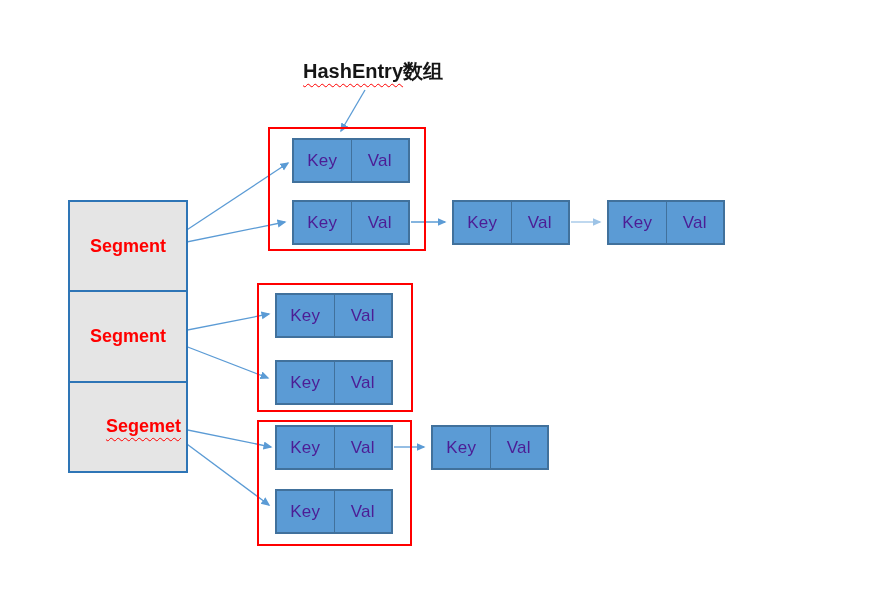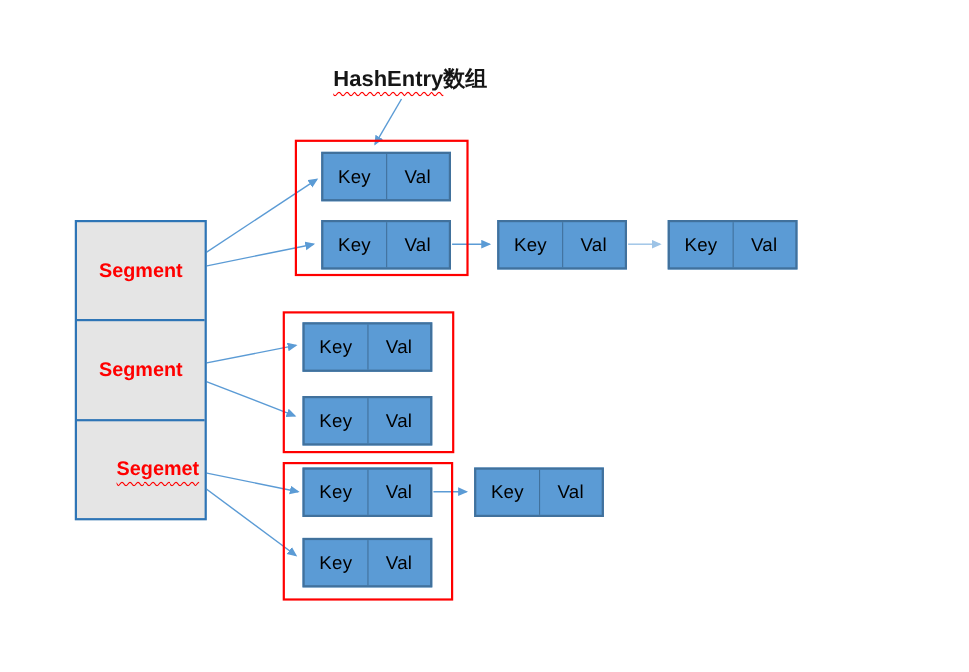--- a/index.html
+++ b/index.html
@@ -35,21 +35,21 @@
   }
   .group.g1 { left:268px; top:127px; width:158px; height:124px; }
   .group.g2 { left:257px; top:283px; width:156px; height:129px; }
   .group.g3 { left:257px; top:420px; width:155px; height:126px; }
   .node {
     position:absolute; width:118px; height:45px; box-sizing:border-box;
     display:flex; background:#5b9bd5; border:2px solid #41719c;
   }
   .node .cell {
     flex:1; display:flex; align-items:center; justify-content:center;
-    color:#000000; font-size:17px; letter-spacing:0.2px;
+    color:#4c1d95; font-size:17px; letter-spacing:0.2px;
   }
   .node .cell.key { border-right:1.5px solid #41719c; }
   .n0 { left:292px; top:138px; }
   .n1 { left:292px; top:200px; }
   .n2 { left:452px; top:200px; }
   .n3 { left:607px; top:200px; }
   .n4 { left:275px; top:293px; }
   .n5 { left:275px; top:360px; }
   .n6 { left:275px; top:425px; }
   .n7 { left:431px; top:425px; }

